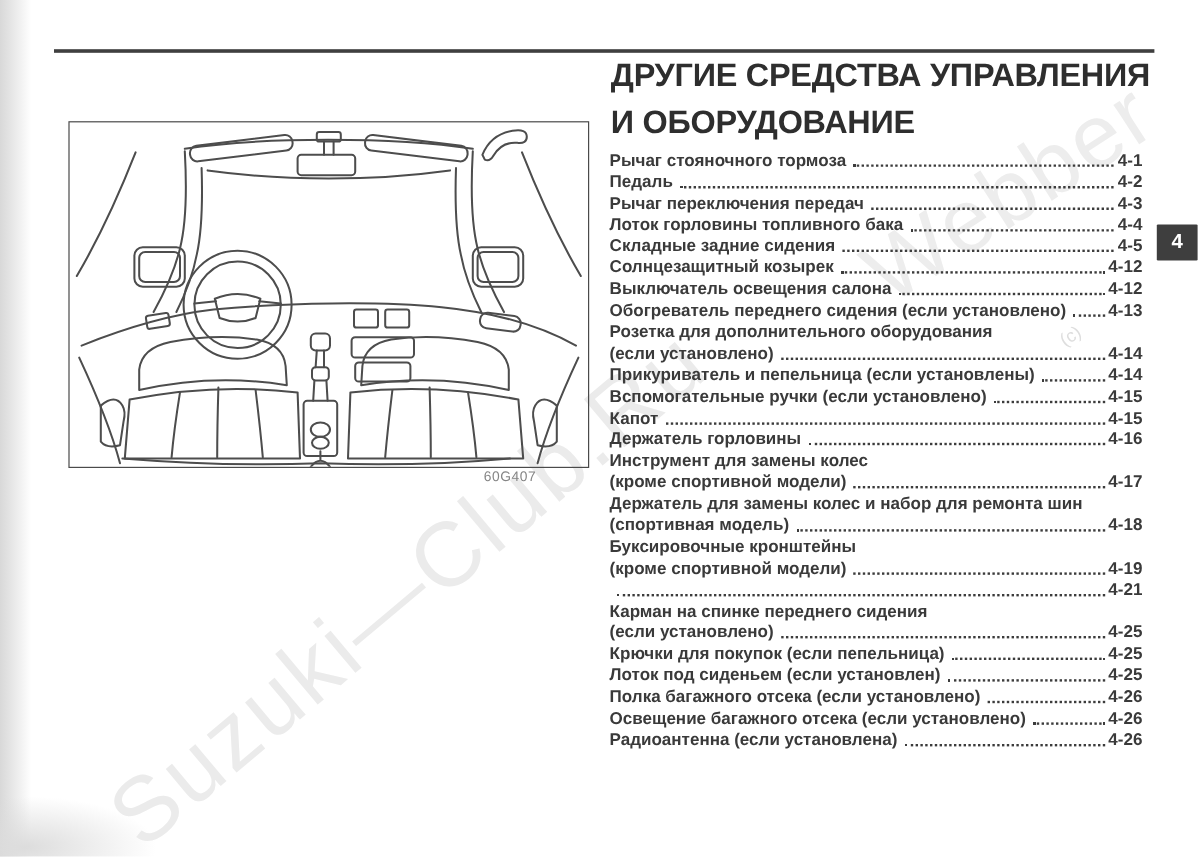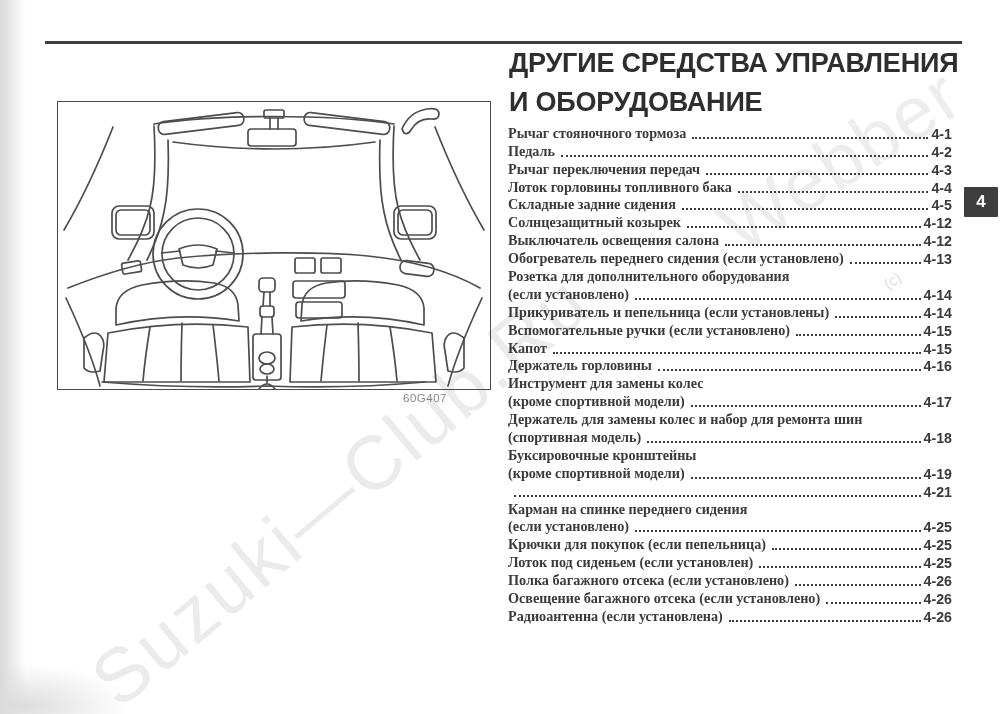--- a/index.html
+++ b/index.html
@@ -56,21 +56,21 @@
     position:absolute;left:964px;top:187px;width:34px;height:30px;z-index:2;
     background:#3e3e3e;color:#ffffff;font-size:17px;font-weight:700;
     display:flex;align-items:center;justify-content:center;border-radius:1px;
   }
   
   .toc{
     position:absolute;left:508px;top:124px;width:444px;z-index:1;
     color:#3a3a3a;font-size:14.2px;font-weight:700;
   }
   .toc-line{display:flex;align-items:flex-end;height:17.9px;white-space:nowrap;}
-  .toc-text{flex:0 0 auto;font-family:Liberation Serif, serif;}
+  .toc-text{flex:0 0 auto;}
   .toc-leader{
     flex:1 1 auto;min-width:8px;height:0;
     border-bottom:2.4px dotted #3c3c3c;
     margin:0 3px 3px 6px;
   }
   .toc-page{flex:0 0 auto;}
 </style>
 </head>
 <body>
 

